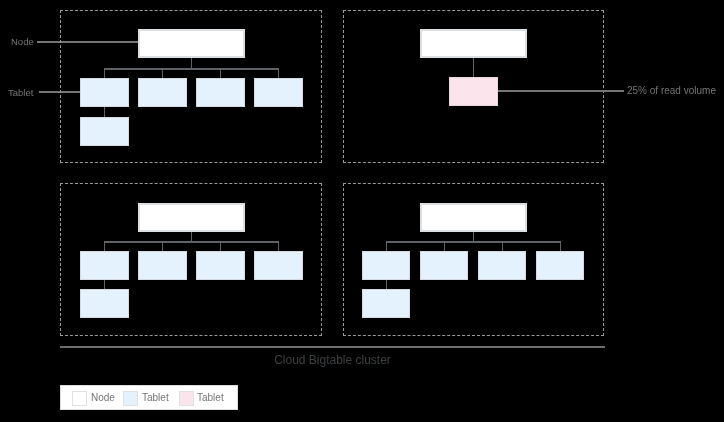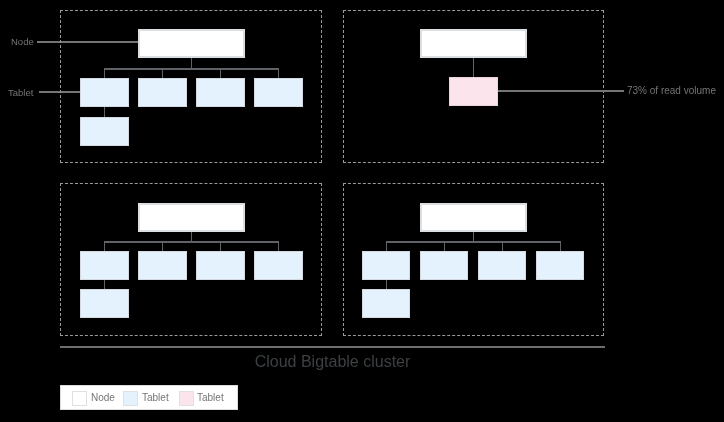--- a/index.html
+++ b/index.html
@@ -17,21 +17,21 @@
   .tablet.w48 { width:48px; }
 
   .tline { position:absolute; background:#5f6368; }
   .pline { position:absolute; background:#757575; height:2px; }
 
   .ptr-label { position:absolute; font-size:9.5px; color:#757575; white-space:nowrap; }
   .annotation { position:absolute; font-size:10px; color:#757575; white-space:nowrap; }
 
   .cluster-line { position:absolute; left:60px; top:346px; width:545px; height:2px; background:#6e6e6e; }
   .caption { position:absolute; left:60px; top:353px; width:545px; text-align:center;
-             font-size:16px; color:#3c4043; }
+             font-size:12px; color:#3c4043; }
 
   .legend { position:absolute; left:60px; top:385px; width:178px; height:25px;
             background:#ffffff; border:1px solid #dadce0; }
   .swatch { position:absolute; top:5px; width:15px; height:15px; border:1px solid #e0e0e0; }
   .legend-label { position:absolute; top:6px; font-size:10px; color:#757575; white-space:nowrap; }
 </style>
 </head>
 <body>
 
 <div class="scene">
@@ -54,21 +54,21 @@
   <div class="tablet" style="left:196px; top:78px;"></div>
   <div class="tablet" style="left:254px; top:78px;"></div>
   <div class="tline" style="left:104px; top:107px; width:1px; height:10px;"></div>
   <div class="tablet" style="left:80px; top:117px;"></div>
 
   <div class="qbox" style="left:343px; top:10px; width:261px; height:153px;"></div>
   <div class="node-box" style="left:420px; top:29px;"></div>
   <div class="tline" style="left:473px; top:58px; width:1px; height:19px;"></div>
   <div class="tablet hot" style="left:449px; top:77px;"></div>
   <div class="pline" style="left:498px; top:90px; width:126px;"></div>
-  <div class="annotation" style="left:627px; top:85px;">73% of read volume</div>
+  <div class="annotation" style="left:627px; top:85px;">25% of read volume</div>
 
   <div class="qbox" style="left:60px; top:183px; width:262px; height:153px;"></div>
   <div class="node-box" style="left:138px; top:203px;"></div>
   <div class="tline" style="left:191px; top:232px; width:1px; height:9px;"></div>
   <div class="tline" style="left:104px; top:241px; width:175px; height:2px;"></div>
   <div class="tline" style="left:104px; top:243px; width:1px; height:8px;"></div>
   <div class="tline" style="left:162px; top:243px; width:1px; height:8px;"></div>
   <div class="tline" style="left:220px; top:243px; width:1px; height:8px;"></div>
   <div class="tline" style="left:278px; top:243px; width:1px; height:8px;"></div>
   <div class="tablet" style="left:80px;  top:251px;"></div>

